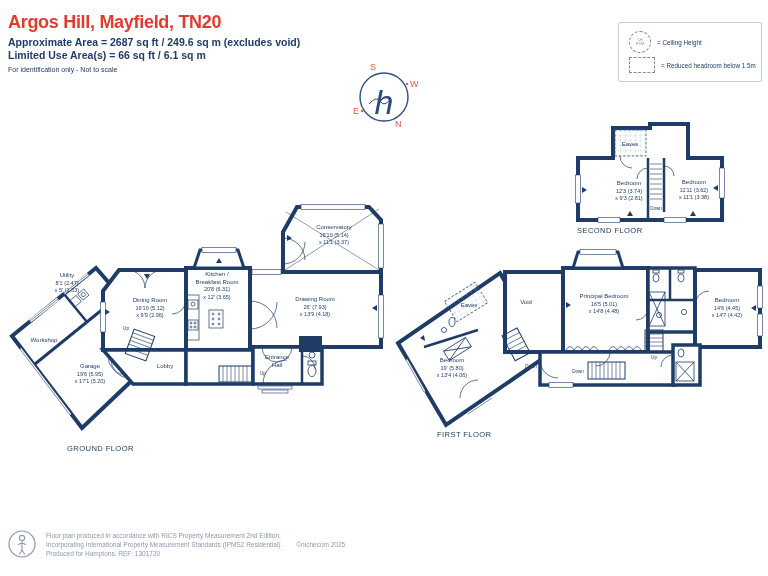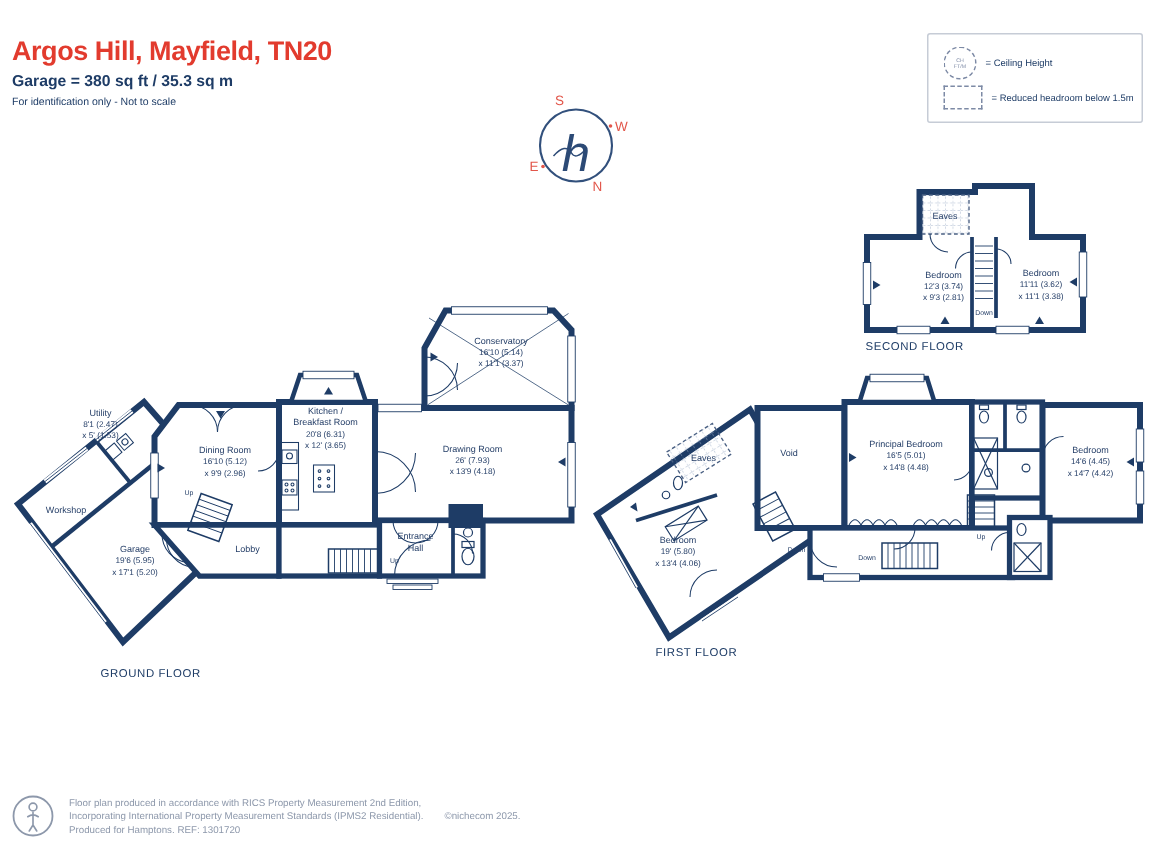--- a/index.html
+++ b/index.html
@@ -1,19 +1,19 @@
 <!DOCTYPE html>
 <html><head>
 <meta charset="utf-8">
 <style>
   html,body{margin:0;padding:0;background:#fff;}
   .canvas{position:relative;width:768px;height:576px;background:#ffffff;overflow:hidden;
           font-family:"Liberation Sans",sans-serif;}
   .hdr{position:absolute;left:8px;top:12px;width:330px;}
-  .hdr h1{margin:12px 0 4px 0;font-size:18px;line-height:20px;font-weight:bold;color:#e23b2e;letter-spacing:-0.3px;}
+  .hdr h1{margin:0 0 4px 0;font-size:18px;line-height:20px;font-weight:bold;color:#e23b2e;letter-spacing:-0.3px;}
   .hdr .area{font-size:10.5px;font-weight:bold;color:#1e3c66;line-height:13px;}
   .hdr .note{margin-top:4px;font-size:7px;color:#1e3c66;}
   .legend{position:absolute;left:618px;top:22px;width:142px;height:58px;border:1px solid #c6ccd6;
           border-radius:2px;background:#fff;}
   .legend .row{position:absolute;left:10px;display:flex;align-items:center;color:#1e3c66;font-size:6.3px;}
   .legend .row1{top:8px;}
   .legend .row2{top:34px;}
   .lg-circle{width:20px;height:20px;border:1px dashed #7d8aa5;border-radius:50%;margin-right:6px;
              display:flex;flex-direction:column;align-items:center;justify-content:center;
              color:#7d8aa5;font-size:3.5px;line-height:4px;flex:0 0 auto;}
@@ -27,21 +27,22 @@
   .tiny{fill:#274069;font-size:4.6px;}
   .floorlbl{fill:#1e3c66;font-size:7.6px;letter-spacing:0.4px;}
 </style>
 </head>
 <body>
 
 <div class="canvas">
 
   <div class="hdr">
     <h1>Argos Hill, Mayfield, TN20</h1>
-    <div class="area">Garage = 380 sq ft / 35.3 sq m</div>
+    <div class="area">Approximate Area = 2687 sq ft / 249.6 sq m (excludes void)</div>
+    <div class="area">Limited Use Area(s) = 66 sq ft / 6.1 sq m</div>
     <div class="note">For identification only - Not to scale</div>
   </div>
 
   <div class="legend">
     <div class="row row1">
       <span class="lg-circle">
         <span>CH</span>
         <span>FT/M</span>
       </span>
       <span>= Ceiling Height</span>

